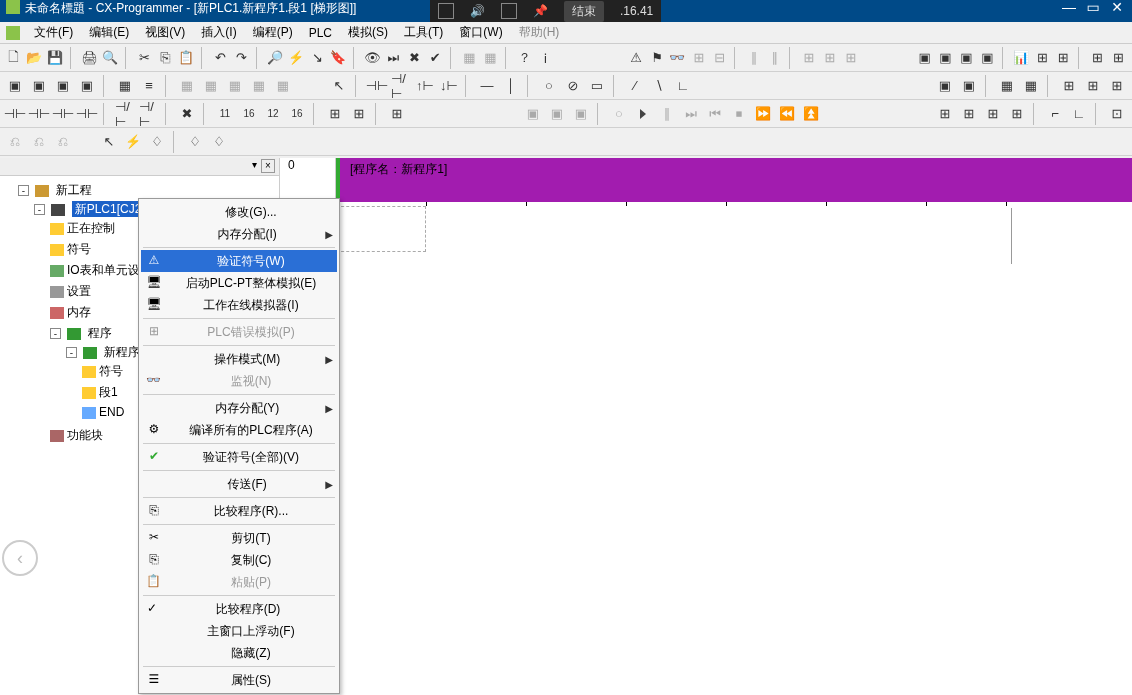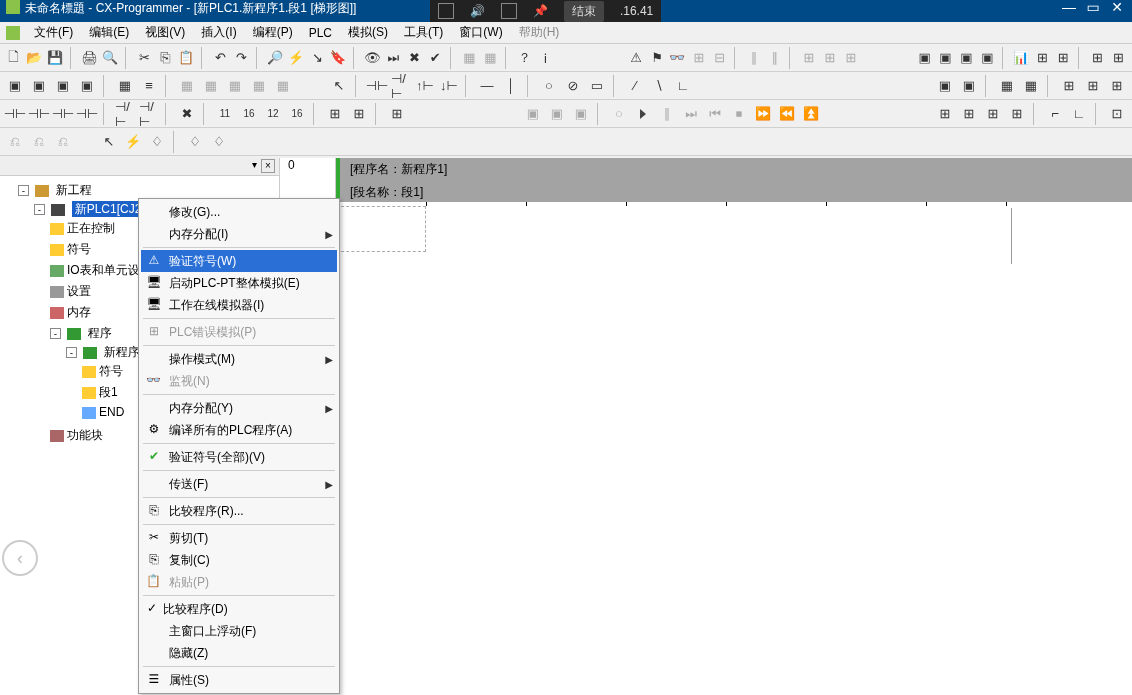--- a/index.html
+++ b/index.html
@@ -54,34 +54,34 @@
 .icon-end { background: #6af; }
 .icon-fb { background: #a66; }
 .tree .sel { background: #1b61c8; color: #fff; padding: 1px 3px; }
 
 .left-nav-circle { position: absolute; left: 2px; top: 382px; width: 36px; height: 36px; border: 2px solid #ccc; border-radius: 50%; display: flex; align-items: center; justify-content: center; color: #bbb; font-size: 18px; cursor: pointer; background: #fff; }
 
 
 .right-pane { flex: 1; background: #fff; position: relative; }
 .gutter { position: absolute; left: 0; top: 0; width: 56px; height: 100%; border-right: 1px solid #ccc; }
 .gutter .zero { position: absolute; left: 8px; top: 0; font-size: 12px; }
-.header-band { position: absolute; left: 56px; right: 0; top: 0; height: 44px; background: #a3a3a3; border-left: 4px solid #3a3; }
+.header-band { position: absolute; left: 56px; right: 0; top: 0; height: 44px; background: #a21caf; border-left: 4px solid #3a3; }
 .header-band .pline { padding: 3px 10px; font-size: 12px; }
 .ladder-body { position: absolute; left: 56px; right: 0; top: 44px; bottom: 0; }
 .dashed-cell { position: absolute; left: 0; top: 4px; width: 90px; height: 46px; border: 1px dashed #aaa; }
 .vline-right { position: absolute; right: 120px; top: 6px; width: 1px; height: 56px; background: #999; }
 .ticks { position: absolute; left: 0; right: 0; top: 0; height: 6px; }
 .ticks span { position: absolute; top: 0; width: 1px; height: 4px; background: #000; }
 
 
 .ctx-menu { position: absolute; left: 138px; top: 198px; width: 202px; background: #f7f7f7; border: 1px solid #9a9a9a; box-shadow: 2px 2px 4px rgba(0,0,0,.25); z-index: 100; padding: 2px; }
 .ctx-menu .mi { display: flex; align-items: center; height: 22px; padding: 0 4px; cursor: pointer; position: relative; font-size: 12px; }
 .ctx-menu .mi.sel { background: #2a6fd6; color: #fff; }
 .ctx-menu .mi .micon { width: 18px; height: 16px; margin-right: 6px; display: inline-block; text-align: center; font-size: 12px; }
-.ctx-menu .mi .mlabel { flex: 1; }
+.ctx-menu .mi .mlabel { flex: 1; text-align: center; }
 .ctx-menu .mi .arrow { font-size: 10px; color: #333; }
 .ctx-menu .mi.dis { color: #9a9a9a; cursor: default; }
 .ctx-menu hr { border: none; border-top: 1px solid #ccc; margin: 2px 2px; }
 .ctx-menu .mi .chk { width: 14px; margin-right: 4px; }
 .tri { display:inline-block; width:0; height:0; border-left:6px solid #444; border-top:5px solid transparent; border-bottom:5px solid transparent; }
 </style>
 </head>
 <body>
 
 <div class="titlebar">
@@ -558,21 +558,20 @@
   </div>
 
   <div class="left-nav-circle">‹</div>
 
   <div class="right-pane">
     <div class="gutter">
       <span class="zero">0</span>
     </div>
     <div class="header-band">
       <div class="pline">[程序名：新程序1]</div>
-      <div class="pline">[段名称：段1]</div>
     </div>
     <div class="ladder-body">
       <div class="ticks">
         <span style="left:90px"></span>
           <span style="left:190px"></span>
           <span style="left:290px"></span>
         <span style="left:390px"></span>
           <span style="left:490px"></span>
           <span style="left:590px"></span>
         <span style="left:670px"></span>

